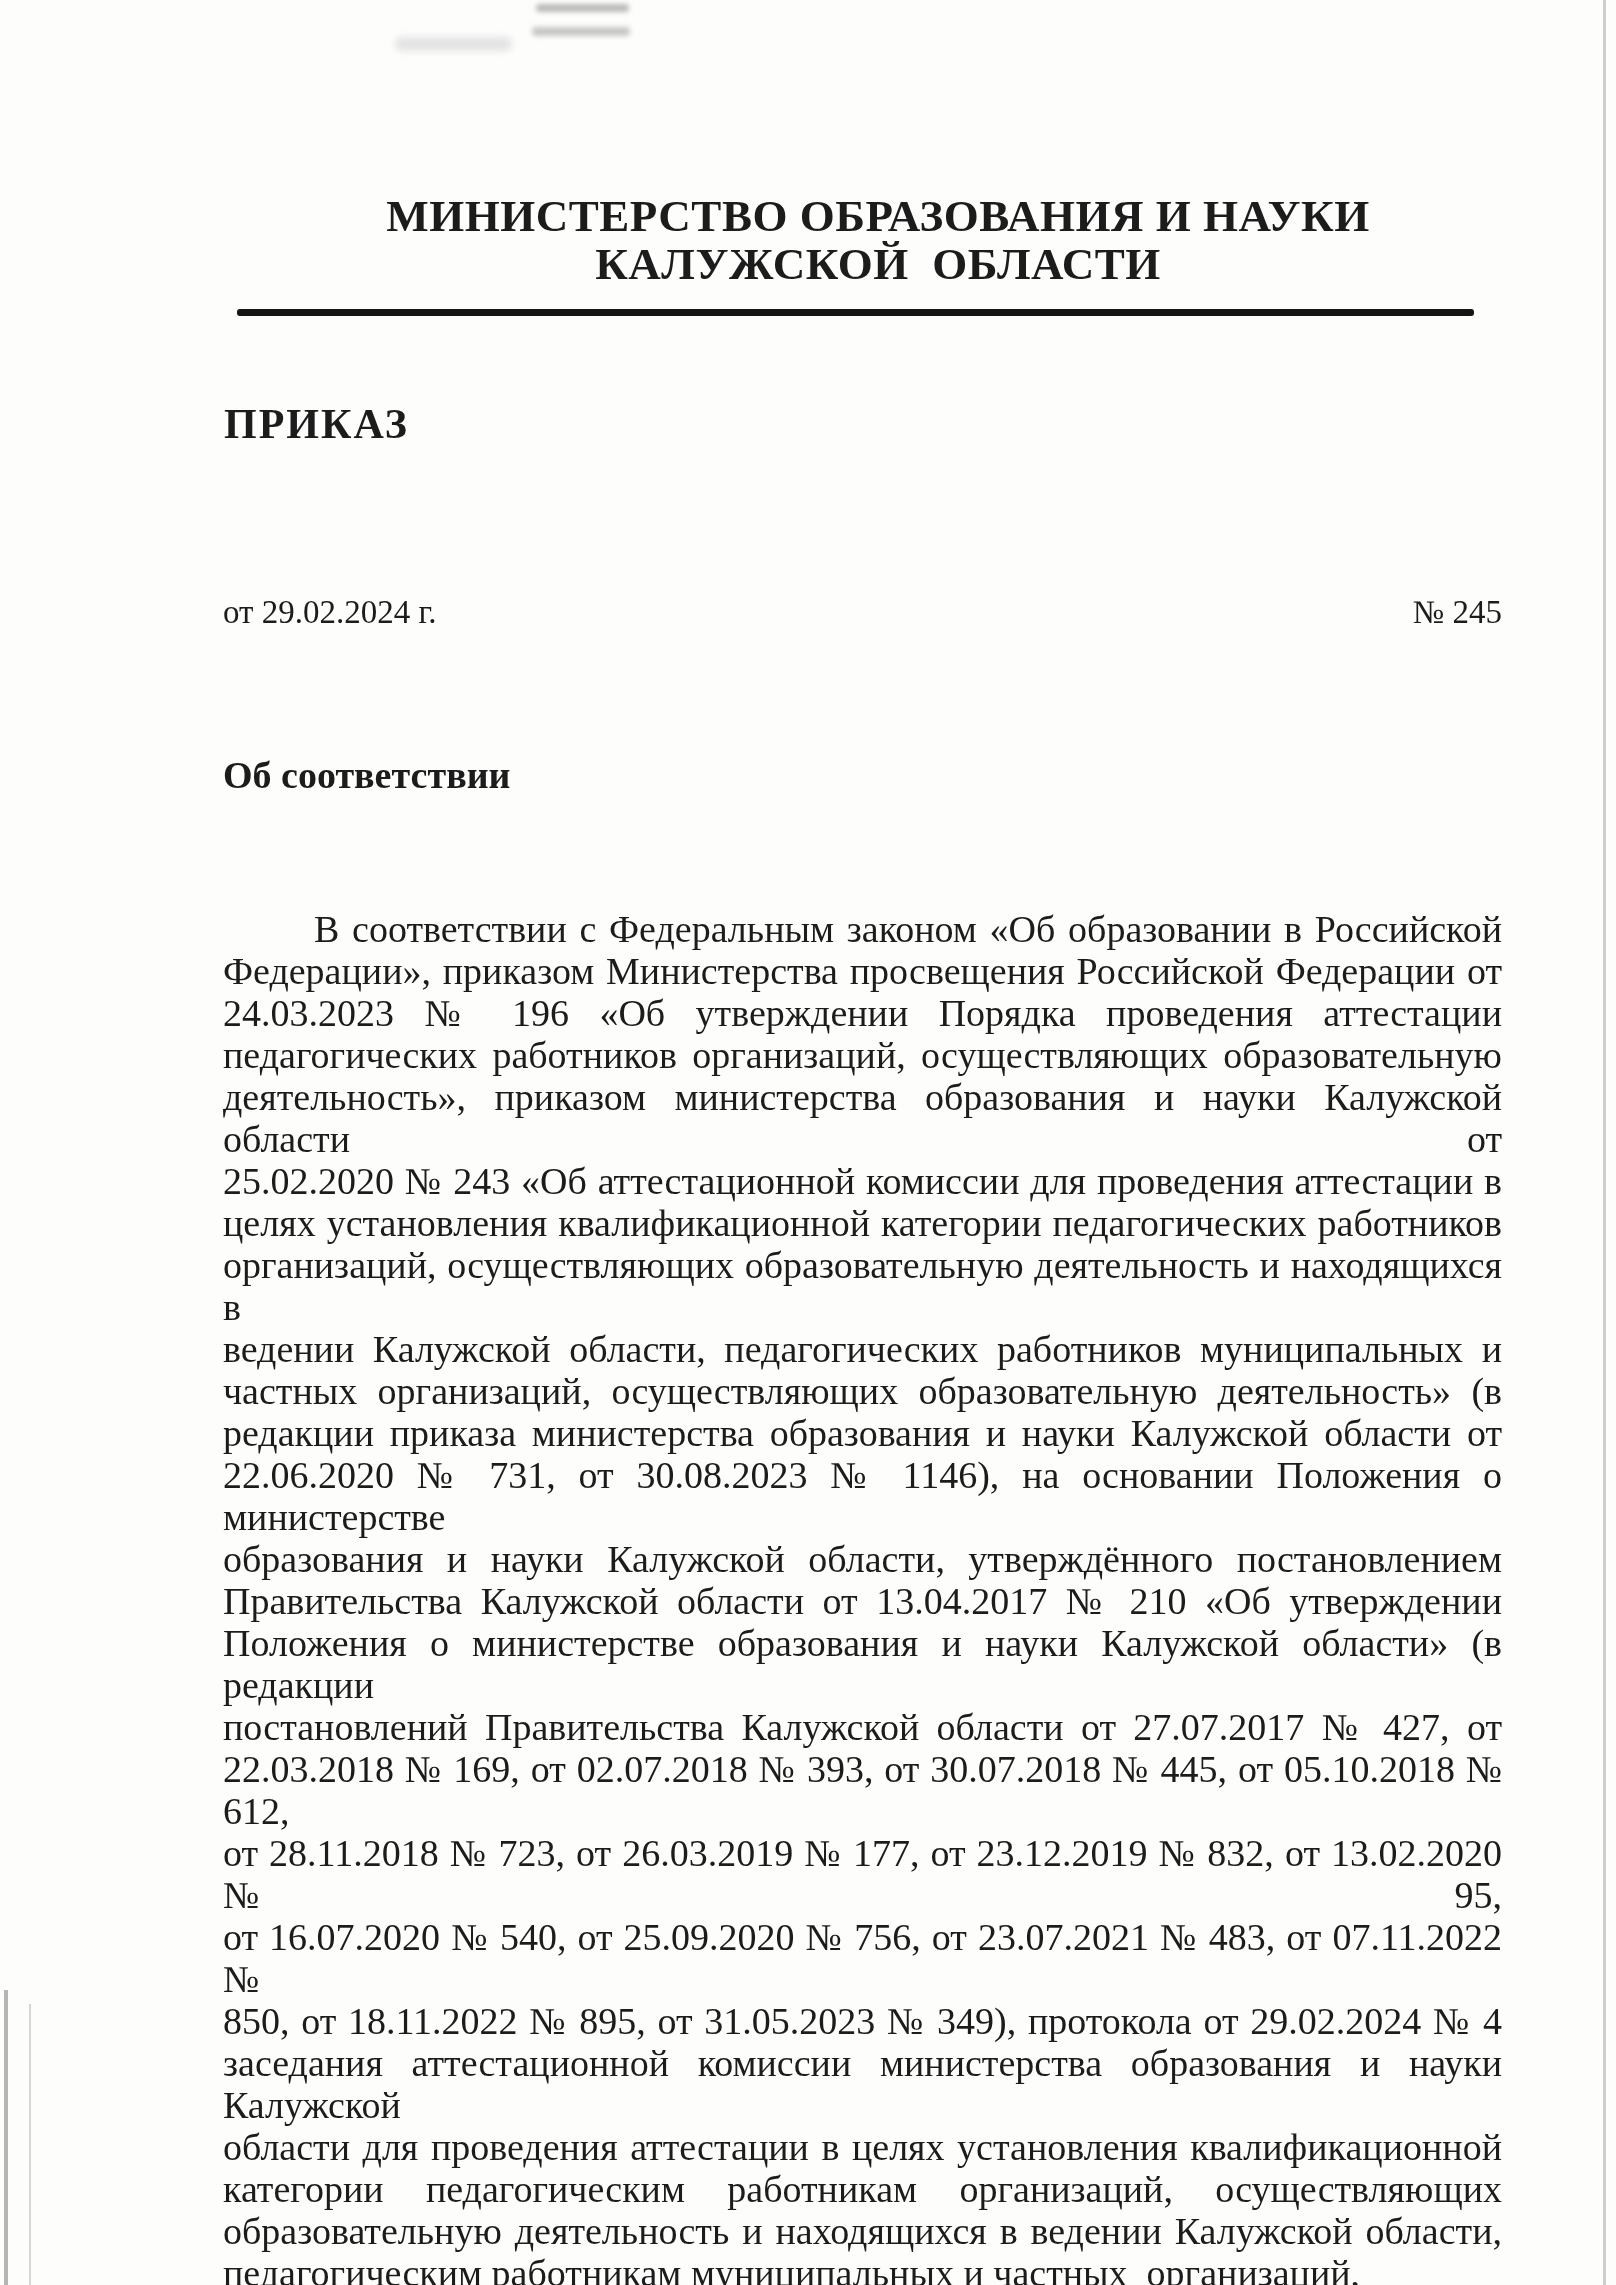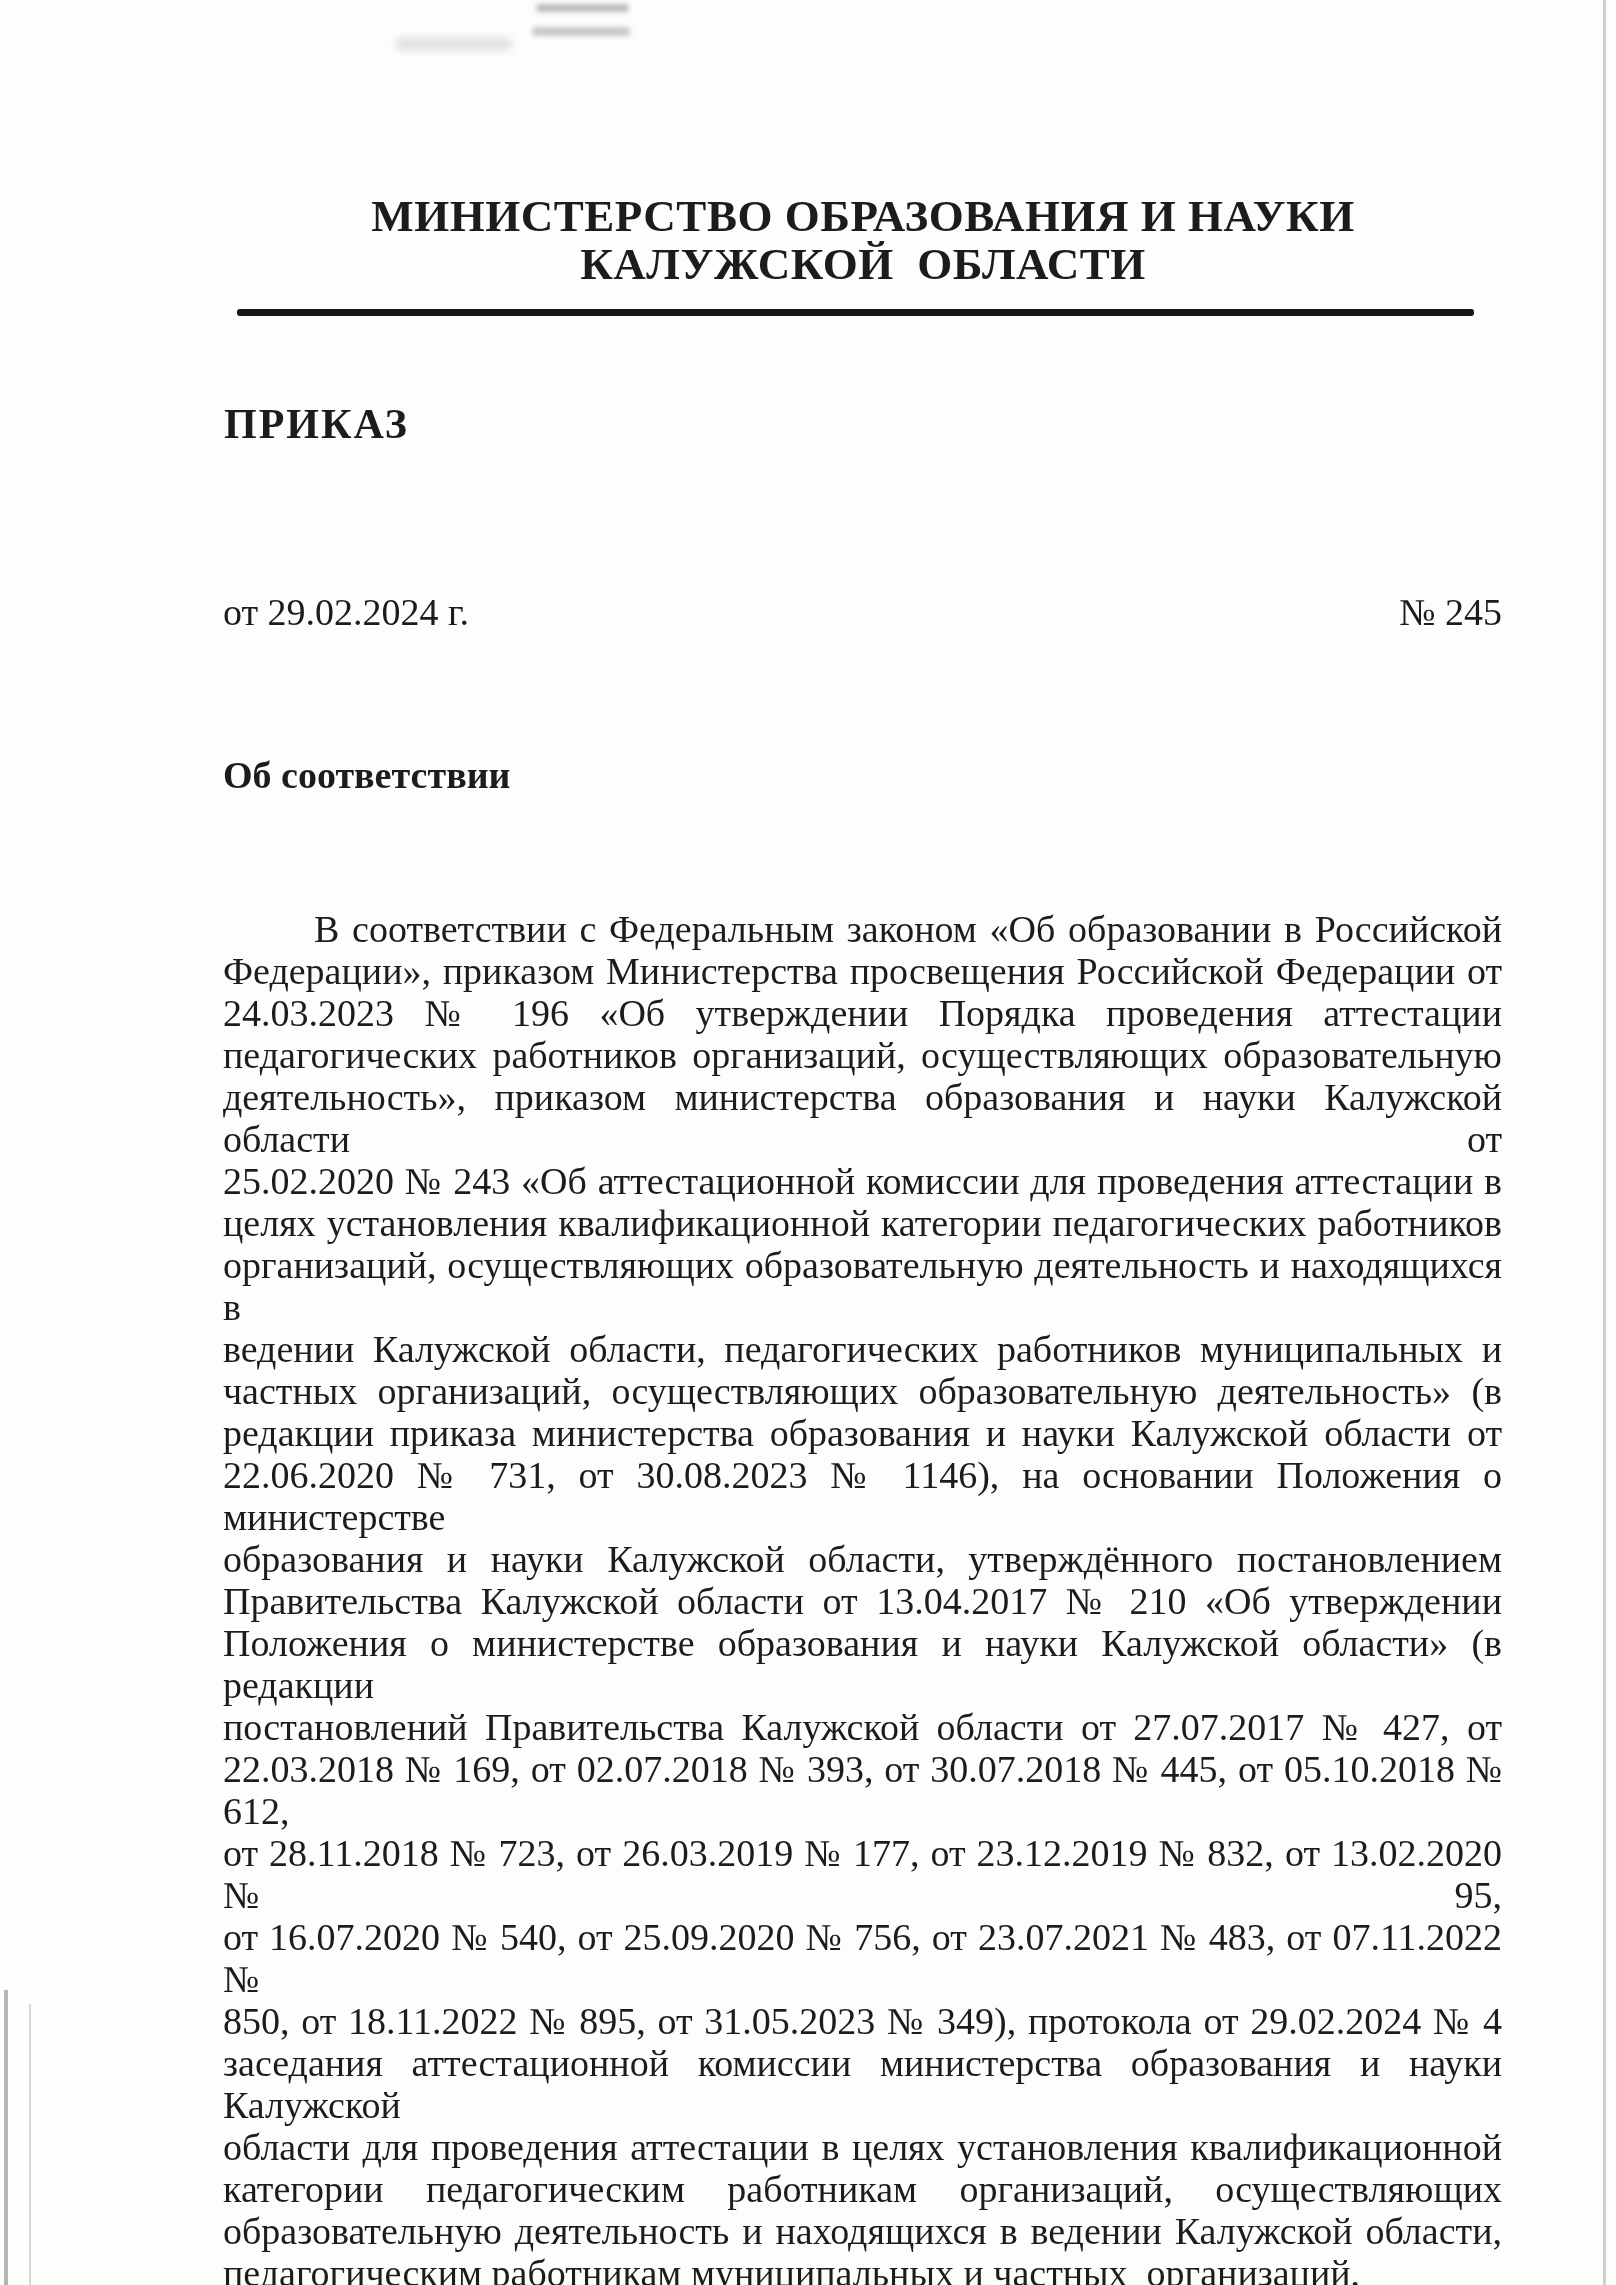--- a/index.html
+++ b/index.html
@@ -21,21 +21,21 @@
   .artifact { position: absolute; pointer-events: none; }
   .smudge-1 { left: 536px; top: 3.9px;  width: 93px;  height: 7.8px;  background: #b9b9b9; filter: blur(2.9px); border-radius: 3.9px; }
   .smudge-2 { left: 532px; top: 27px; width: 98px; height: 8.8px;  background: #c7c7c7; filter: blur(2.9px); border-radius: 3.9px; }
   .smudge-3 { left: 395px; top: 37px; width: 117px; height: 13.7px; background: #e3e3e3; filter: blur(3.9px); border-radius: 6.8px; }
   .edge-right   { left: 1603px; top: 0;      width: 2.9px; height: 2285px; background: #c2c2c2; opacity: .8; }
   .edge-left-a  { left: 3.9px;    top: 1990px; width: 3.9px; height: 296px;  background: #9d9d9d; opacity: .75; filter: blur(0.5px); }
   .edge-left-b  { left: 29px;   top: 2004px; width: 2px; height: 281px;  background: #cccccc; opacity: .8; }
   
   .org {
     position: absolute;
-    left: 224px; top: 192px; width: 1278px;
+    left: 239px; top: 192px; width: 1278px;
     text-align: center;
     font-weight: bold;
     font-size: 45px;
     line-height: 48px;
     letter-spacing: 0.5px;
   }
   .rule {
     position: absolute;
     left: 237px; top: 309px; width: 1237px; height: 6.8px;
     background: #161616;
@@ -46,21 +46,21 @@
     left: 224px; top: 400px; width: 1278px;
     text-align: left;
     font-weight: bold;
     font-size: 42px;
     letter-spacing: 2px;
     font-family: Liberation Serif, serif;
   }
   .date-row {
     position: absolute;
     left: 223px; top: 591px; width: 1279px;
-    font-size: 38px;
+    font-size: 33px;
     line-height: 42px;
   }
   .date-left  { float: left; }
   .date-right { float: right; }
   .subject {
     position: absolute;
     left: 223px; top: 754px;
     font-weight: bold;
     font-size: 38px;
     line-height: 42px;

